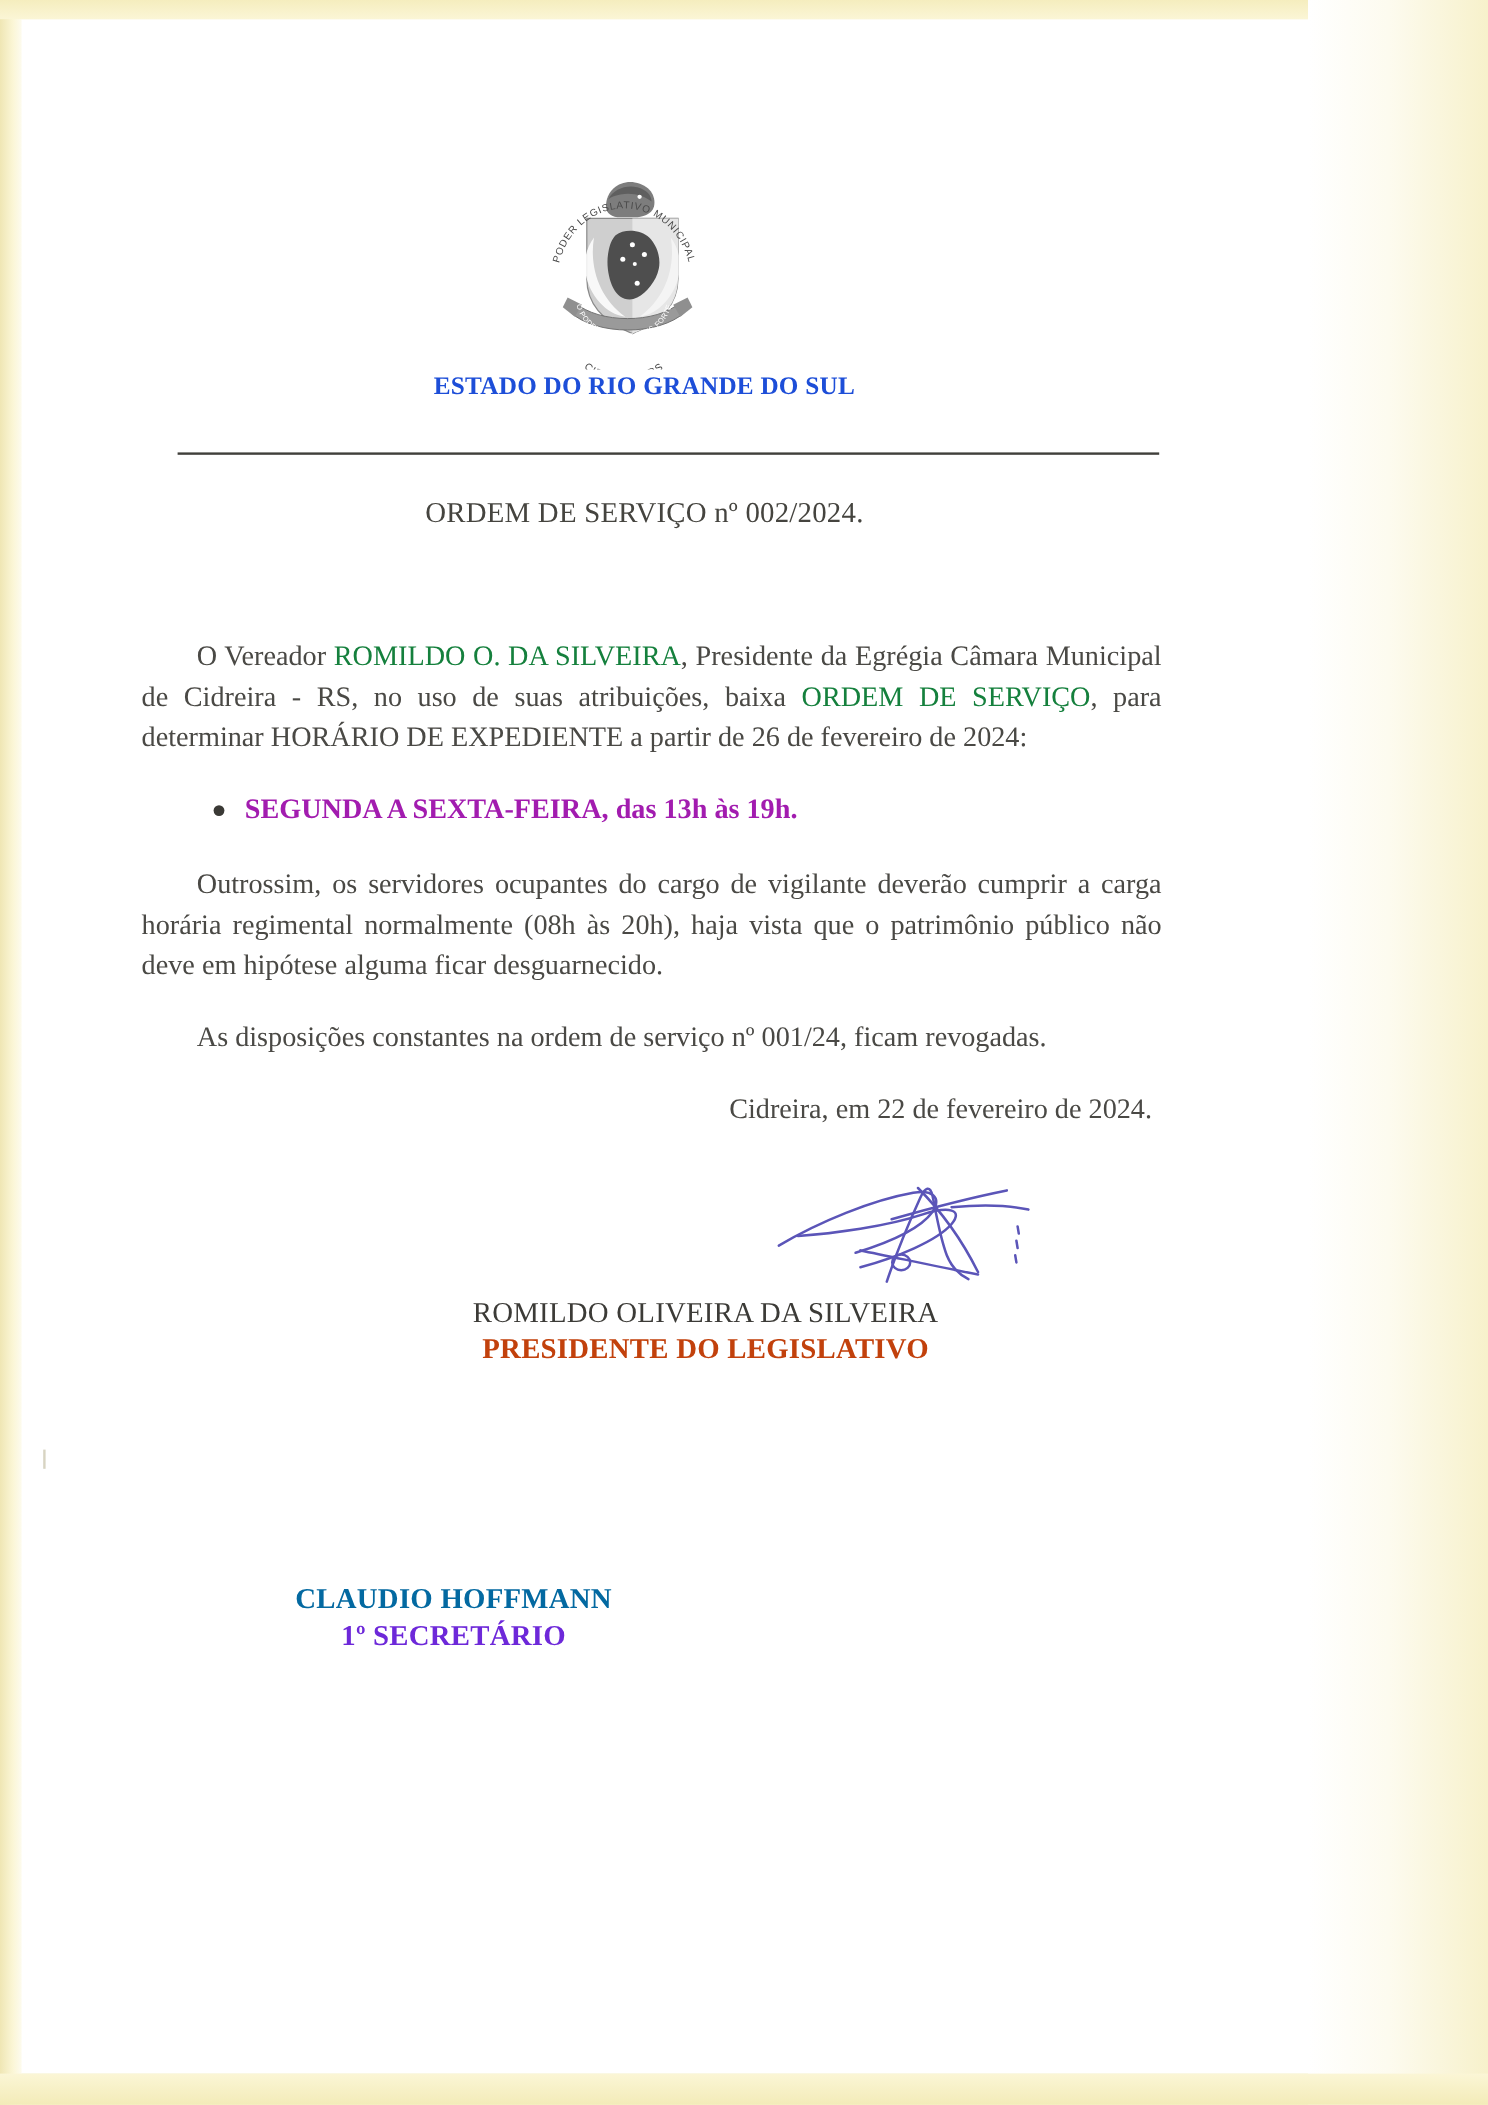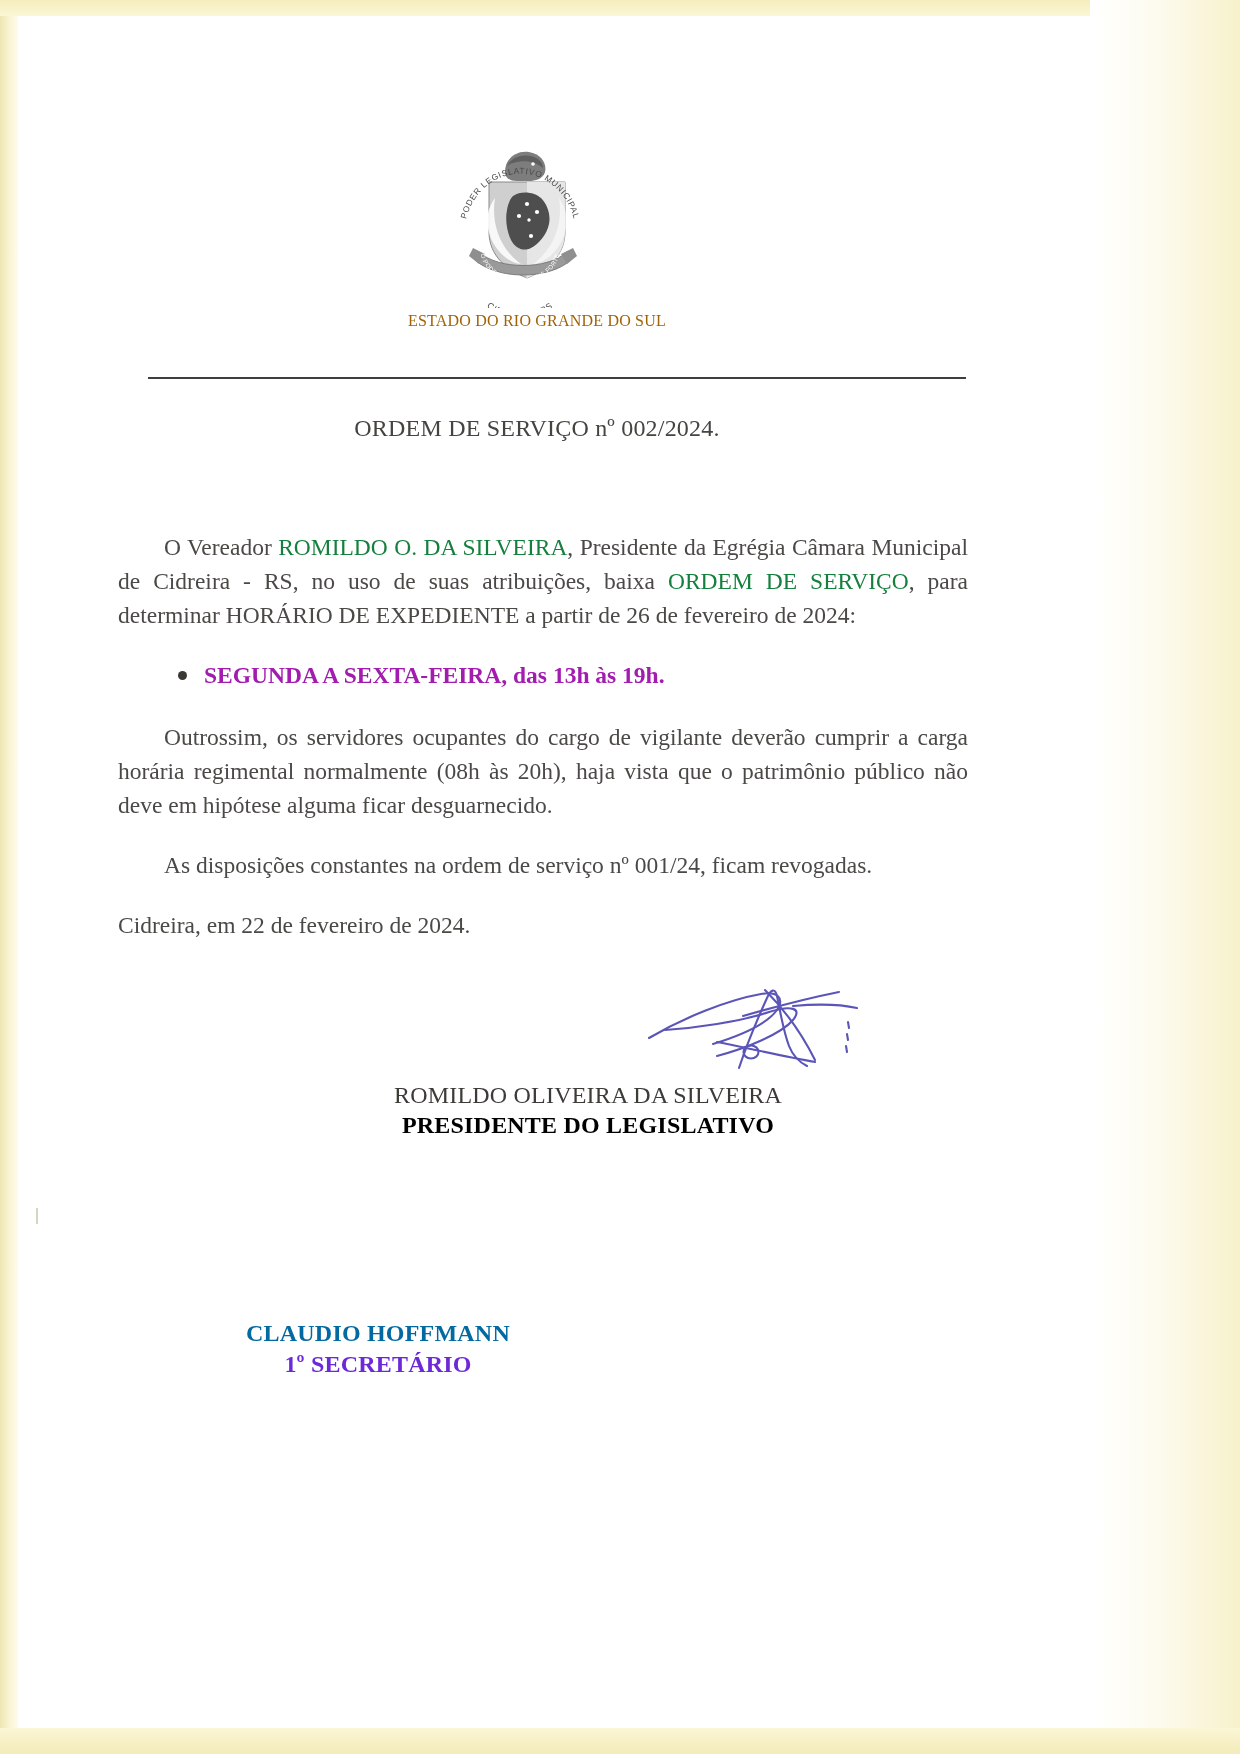--- a/index.html
+++ b/index.html
@@ -79,24 +79,24 @@
 
   
   .header-lines {
     position: absolute;
     left: 0;
     top: 308px;
     width: 1074px;
     text-align: center;
   }
   .header-line {
-    font-weight: normal;
-    font-size: 16px;
-    letter-spacing: 0.2px;
-    color: #a16207;
+    font-weight: bold;
+    font-size: 21px;
+    letter-spacing: 0.2px;
+    color: #1d4ed8;
     line-height: 26px;
     white-space: nowrap;
   }
 
   .rule {
     position: absolute;
     left: 148px;
     top: 377px;
     width: 818px;
     height: 2px;
@@ -154,20 +154,21 @@
     height: 9px;
     background: #3a3935;
     border-radius: 50%;
   }
 
   .date-line {
     margin: 24px 0 0 0;
     font-size: 23.5px;
     line-height: 34px;
     color: #4a4945;
+    text-align: right;
     padding-right: 8px;
   }
 
   
   .sig-area {
     position: relative;
     margin-top: 46px;
     height: 150px;
   }
   .sig-scribble {
@@ -190,21 +191,21 @@
     font-weight: normal;
     font-size: 24px;
     line-height: 30px;
     color: #3c3b37;
     letter-spacing: 0.2px;
   }
   .sig-role {
     font-weight: bold;
     font-size: 24px;
     line-height: 30px;
-    color: #000000;
+    color: #c2410c;
     letter-spacing: 0.2px;
   }
 
   
   .sec-block {
     position: absolute;
     left: 118px;
     top: 1318px;
     width: 520px;
     text-align: center;

